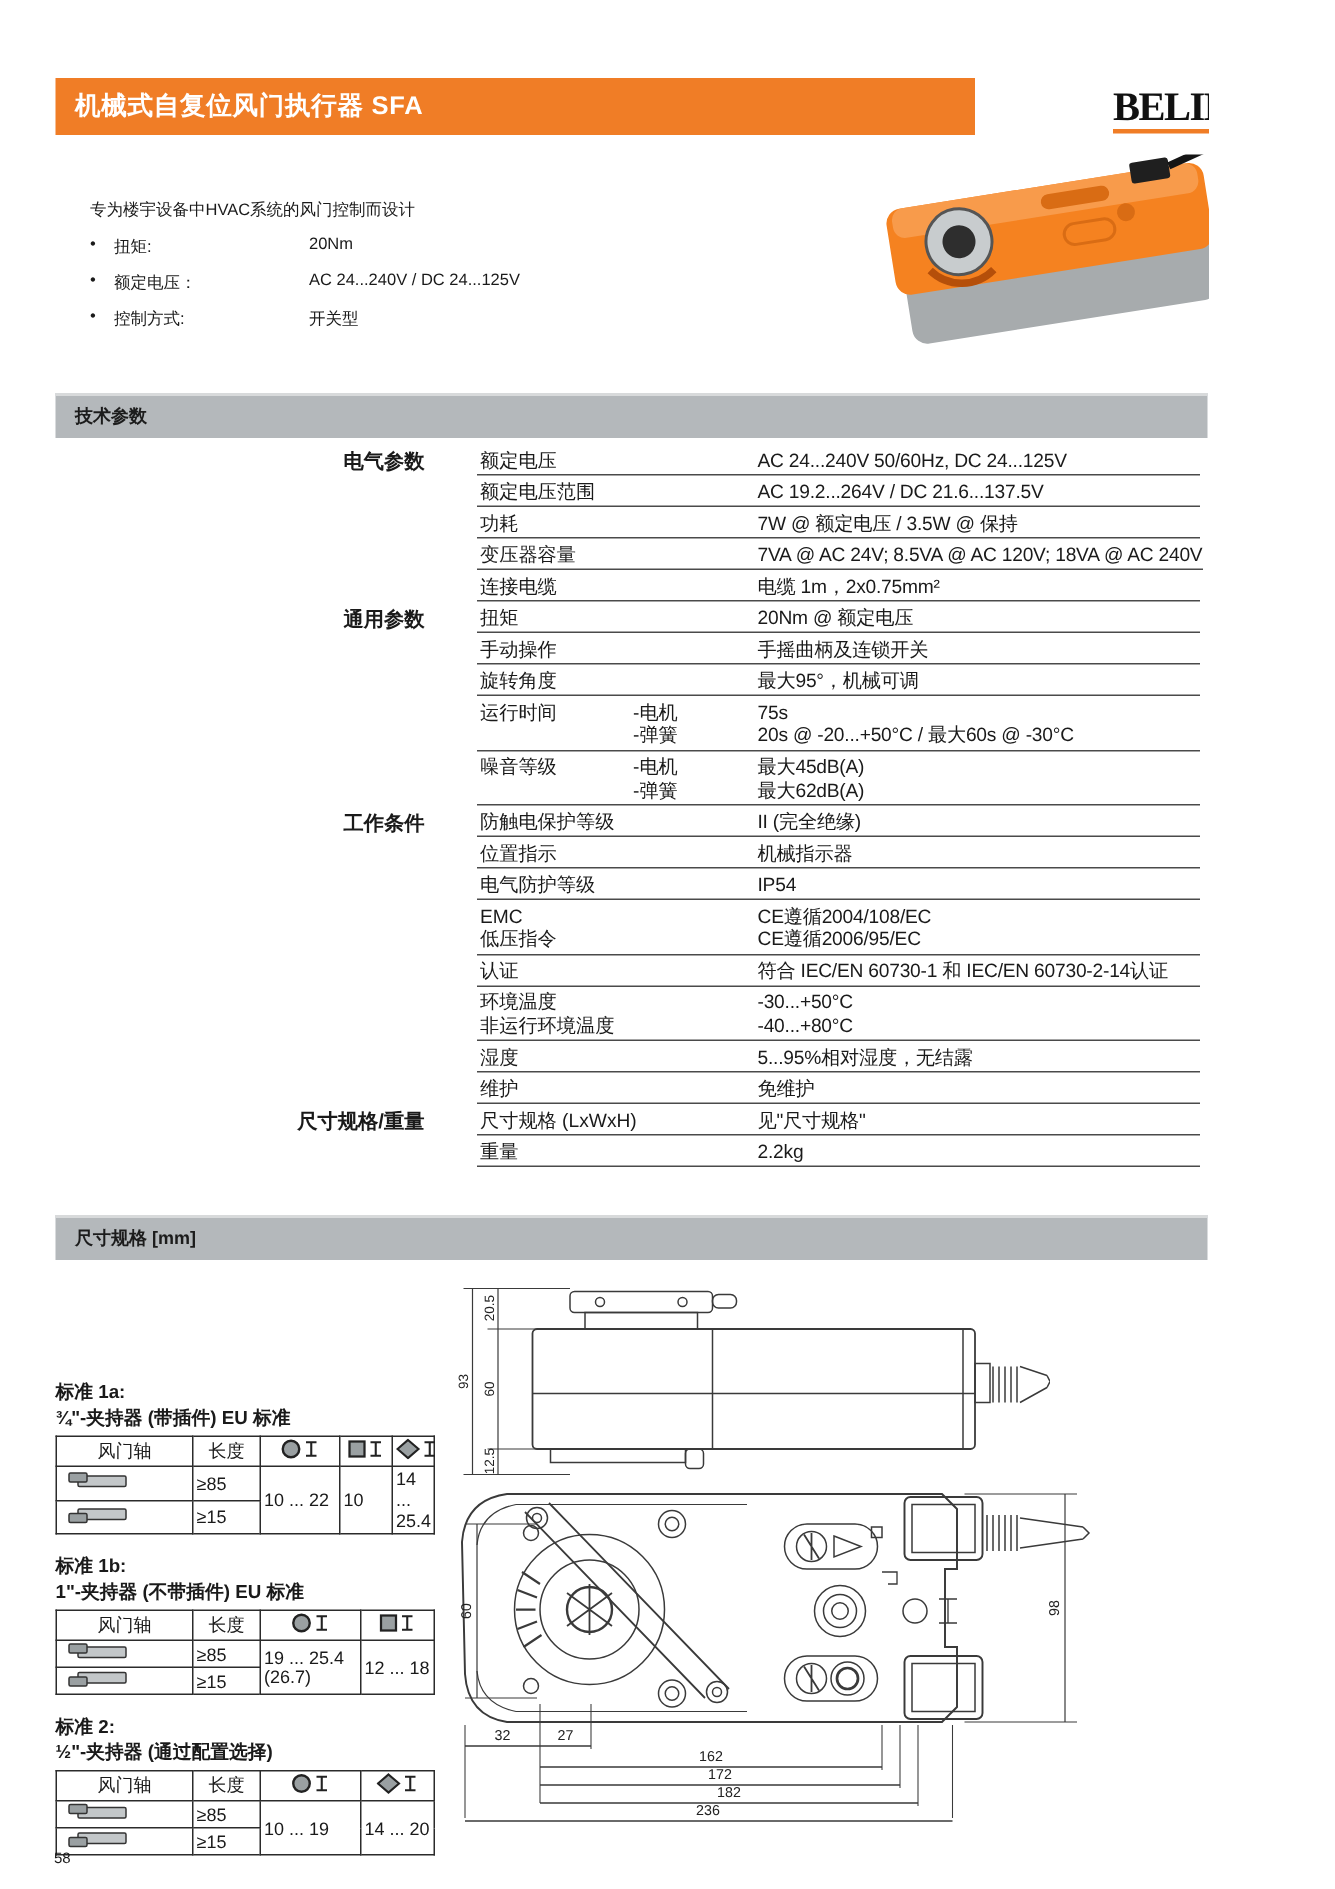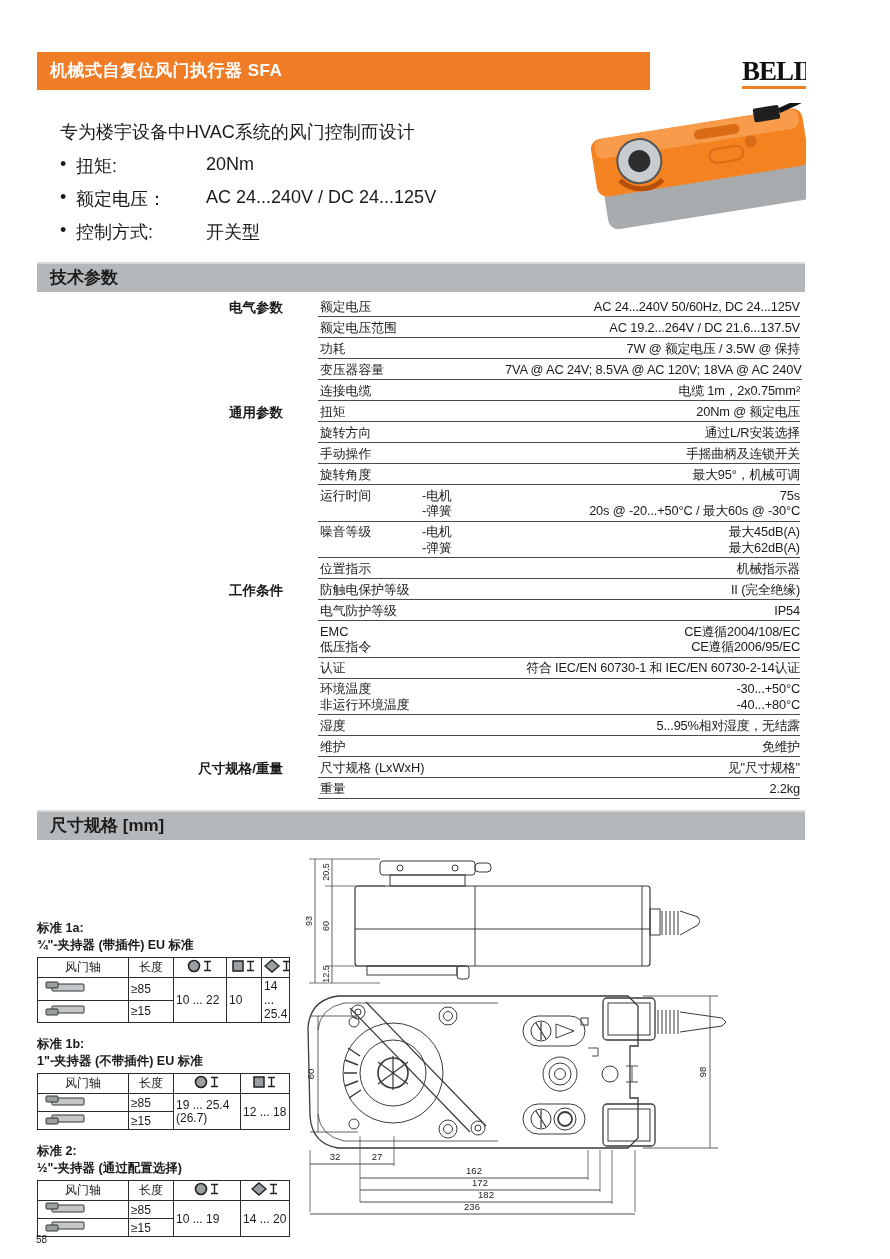--- a/index.html
+++ b/index.html
@@ -9,41 +9,41 @@
   .title-bar{position:absolute;left:37px;top:52px;width:613px;height:38px;background:#F07D26;
              color:#fff;font-size:17px;font-weight:bold;line-height:38px;padding-left:13px;
              box-sizing:border-box;letter-spacing:.5px;}
   .logo{position:absolute;left:742px;top:46px;width:126px;font-family:Liberation Serif, serif;}
   .logo .slashes{position:absolute;top:0;left:74px;display:flex;gap:5px;}
   .logo .slash{width:12px;height:13px;background:#F07D26;transform:skewX(-35deg);}
   .logo .word{margin-top:12px;font-size:27px;font-weight:800;letter-spacing:-1px;color:#111;line-height:26px;}
   .logo .reg{font-size:9px;vertical-align:top;}
   .logo .rule{height:3px;background:#F07D26;margin-top:2px;}
   
-  .intro{position:absolute;left:60px;top:120px;width:480px;font-size:18px;}
+  .intro{position:absolute;left:60px;top:132px;width:480px;font-size:11px;}
   .intro .headline{margin-bottom:10px;}
   .intro .b-row{display:flex;margin:9px 0;}
   .intro .dot{width:16px;}
   .intro .b-label{width:130px;}
   
   .product{position:absolute;left:550px;top:103px;width:310px;height:138px;}
   
   .section-bar{position:absolute;left:37px;width:768px;height:30px;background:#b4b8bb;
                border-top:2px solid #d8dadb;box-sizing:border-box;color:#1c1c1c;
-               font-size:17px;font-weight:bold;line-height:27px;padding-left:13px;}
+               font-size:12px;font-weight:bold;line-height:27px;padding-left:13px;}
   
   .tech-table{position:absolute;left:37px;top:296px;width:763px;font-size:12.8px;}
   .trow{display:flex;align-items:flex-start;}
   .tcat{width:246px;text-align:right;font-weight:bold;font-size:13.5px;padding-top:3px;
         flex-shrink:0;white-space:pre;}
   .tcell{flex:1;margin-left:35px;border-bottom:1px solid #4a4a4a;display:flex;
          padding:2.5px 0 2px 2px;line-height:15.5px;}
   .tlab{width:102px;flex-shrink:0;white-space:pre;}
   .tsub{width:83px;flex-shrink:0;white-space:pre;}
-  .tval{flex:1;white-space:pre;letter-spacing:-.15px;text-align:right;}
+  .tval{flex:1;white-space:pre;letter-spacing:-.15px;}
   
   .std-block{position:absolute;left:37px;top:920px;width:260px;font-size:12.5px;}
   .std-group{margin-bottom:13px;}
   .std-name{font-weight:bold;}
   .std-desc{font-weight:bold;margin-bottom:3px;}
   table.std{border-collapse:collapse;width:253px;table-layout:fixed;}
   table.std th,table.std td{border:1px solid #2b2b2b;font-size:12px;font-weight:normal;
         padding:1px 2px;height:15px;}
   table.std th{height:17px;}
   .drawing{position:absolute;}
@@ -151,28 +151,20 @@
         <div class="tcat">通用参数</div>
         <div class="tcell">
           <div class="tlab">扭矩</div>
           <div class="tsub"></div>
           <div class="tval">20Nm @ 额定电压</div>
         </div>
       </div>
     <div class="trow">
         <div class="tcat"></div>
         <div class="tcell">
-          <div class="tlab">旋转方向</div>
-          <div class="tsub"></div>
-          <div class="tval">通过L/R安装选择</div>
-        </div>
-      </div>
-    <div class="trow">
-        <div class="tcat"></div>
-        <div class="tcell">
           <div class="tlab">手动操作</div>
           <div class="tsub"></div>
           <div class="tval">手摇曲柄及连锁开关</div>
         </div>
       </div>
     <div class="trow">
         <div class="tcat"></div>
         <div class="tcell">
           <div class="tlab">旋转角度</div>
           <div class="tsub"></div>
@@ -193,33 +185,33 @@
         <div class="tcat"></div>
         <div class="tcell">
           <div class="tlab">噪音等级</div>
           <div class="tsub">-电机
 -弹簧</div>
           <div class="tval">最大45dB(A)
 最大62dB(A)</div>
         </div>
       </div>
     <div class="trow">
+        <div class="tcat">工作条件</div>
+        <div class="tcell">
+          <div class="tlab">防触电保护等级</div>
+          <div class="tsub"></div>
+          <div class="tval">II (完全绝缘)</div>
+        </div>
+      </div>
+    <div class="trow">
         <div class="tcat"></div>
         <div class="tcell">
           <div class="tlab">位置指示</div>
           <div class="tsub"></div>
           <div class="tval">机械指示器</div>
-        </div>
-      </div>
-    <div class="trow">
-        <div class="tcat">工作条件</div>
-        <div class="tcell">
-          <div class="tlab">防触电保护等级</div>
-          <div class="tsub"></div>
-          <div class="tval">II (完全绝缘)</div>
         </div>
       </div>
     <div class="trow">
         <div class="tcat"></div>
         <div class="tcell">
           <div class="tlab">电气防护等级</div>
           <div class="tsub"></div>
           <div class="tval">IP54</div>
         </div>
       </div>

